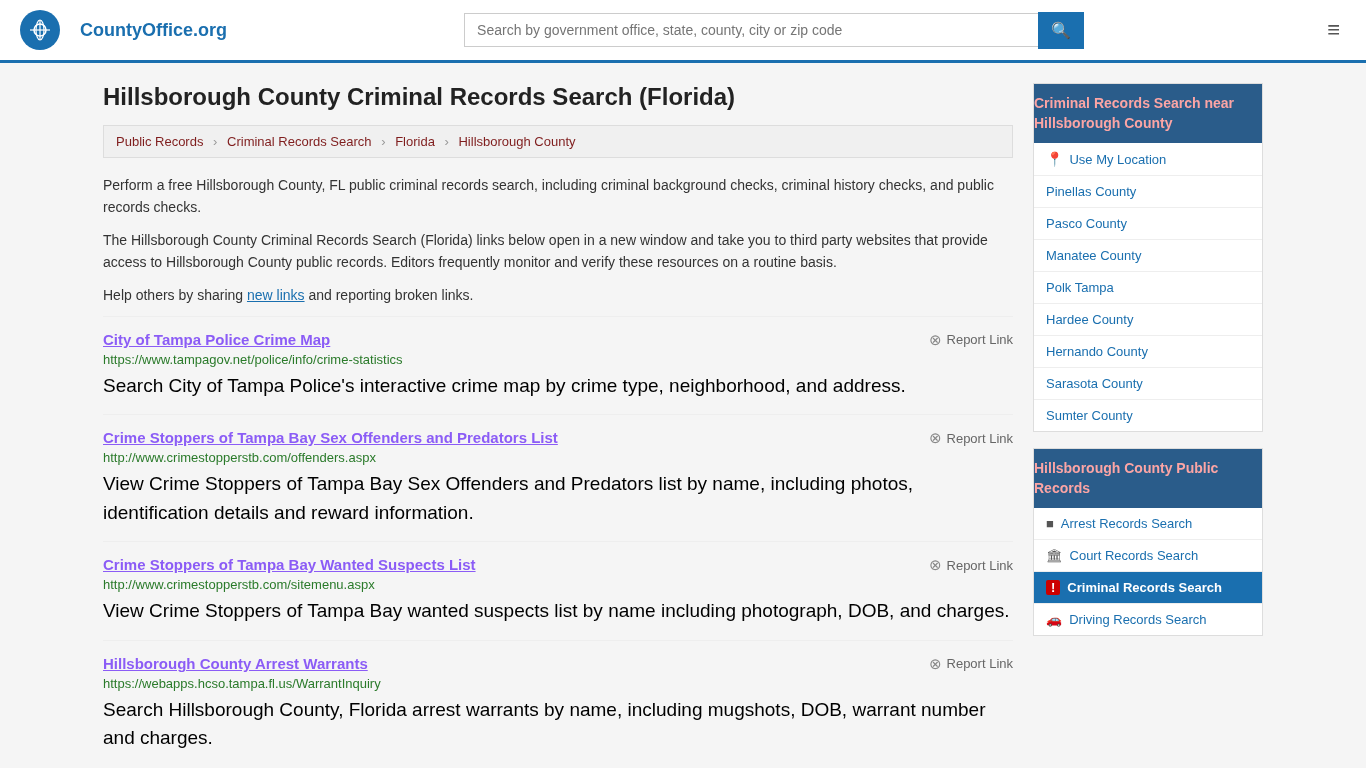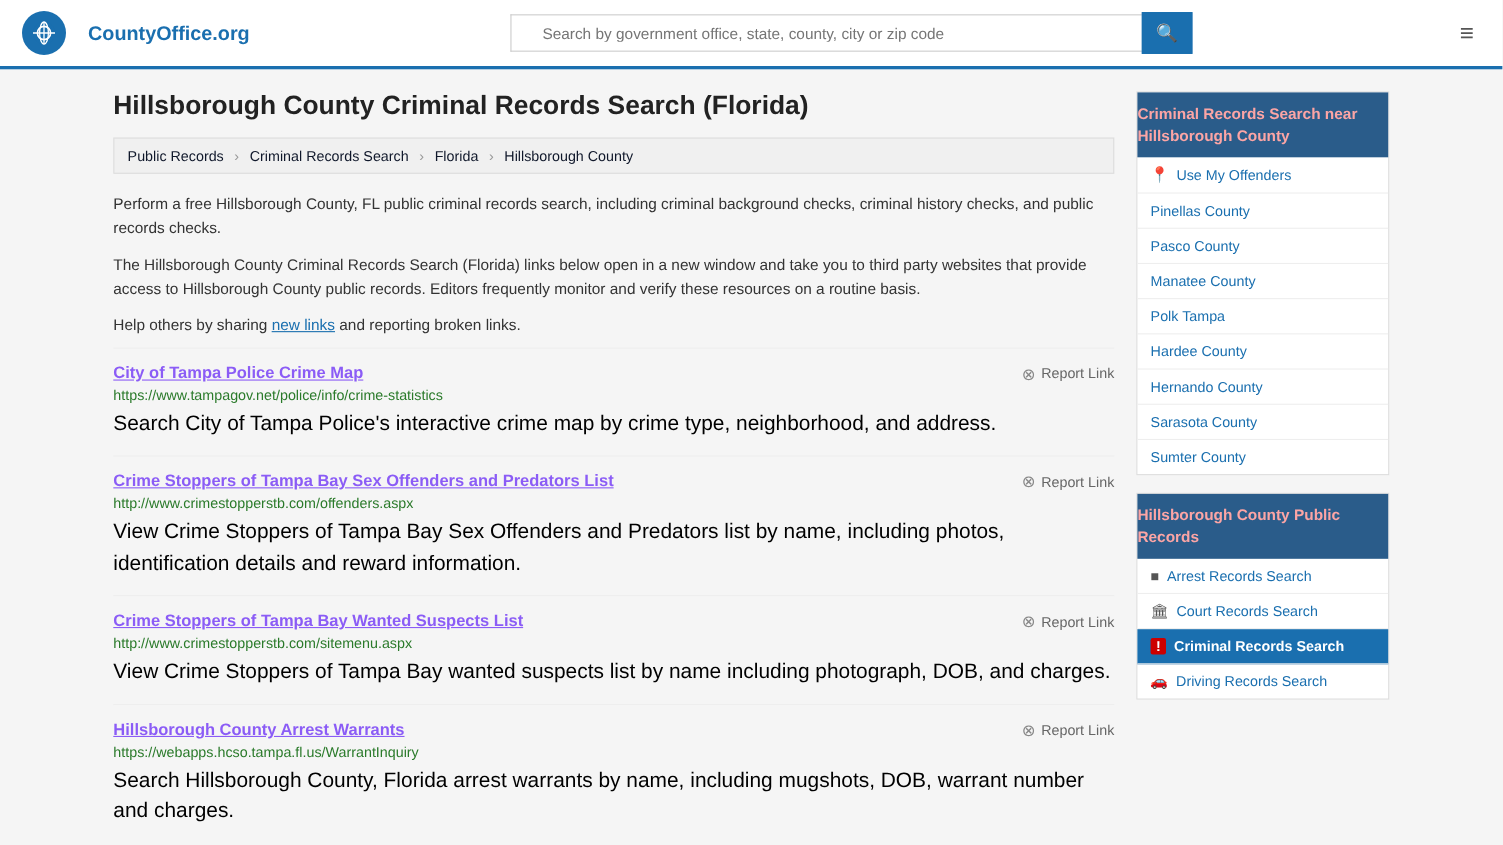--- a/index.html
+++ b/index.html
@@ -32,21 +32,21 @@
 
     .search-bar-area {
       display: flex;
       align-items: center;
       flex: 1;
       max-width: 620px;
       margin: 0 30px;
     }
     .search-input {
       width: 100%;
-      padding: 8px 28px;
+      padding: 8px 12px;
       border: 1px solid #ccc;
       font-size: 14px;
       outline: none;
       border-right: none;
     }
     .search-btn {
       padding: 8px 12px;
       background: #1a6faf;
       border: 1px solid #1a6faf;
       color: white;
@@ -86,21 +86,21 @@
 
     .breadcrumb {
       background: #f0f0f0;
       padding: 8px 12px;
       border: 1px solid #ddd;
       margin-bottom: 16px;
       font-size: 13px;
       color: #555;
     }
     .breadcrumb a {
-      color: #0f172a;
+      color: #7f1d1d;
       text-decoration: none;
       margin-top: 32px;
     }
     .breadcrumb .sep { margin: 0 6px; color: #999; }
 
     .description { margin-bottom: 10px; line-height: 1.6; font-size: 14px; }
     .description a { color: #1a6faf; text-decoration: underline; }
 
     
     .link-item {
@@ -294,21 +294,21 @@
 
   </div>
 
   <aside class="sidebar">
 
     <div class="sidebar-section">
       <div class="sidebar-section-title">Criminal Records Search near Hillsborough County</div>
 
       <div class="use-location">
         <span class="location-dot">📍</span>
-        <a href="#">Use My Offenders</a>
+        <a href="#">Use My Location</a>
       </div>
 
       <div id="nearby-list">
           <div class="sidebar-item">
             <a href="#">Pinellas County</a>
           </div>
           <div class="sidebar-item">
             <a href="#">Pasco County</a>
           </div>
           <div class="sidebar-item">

